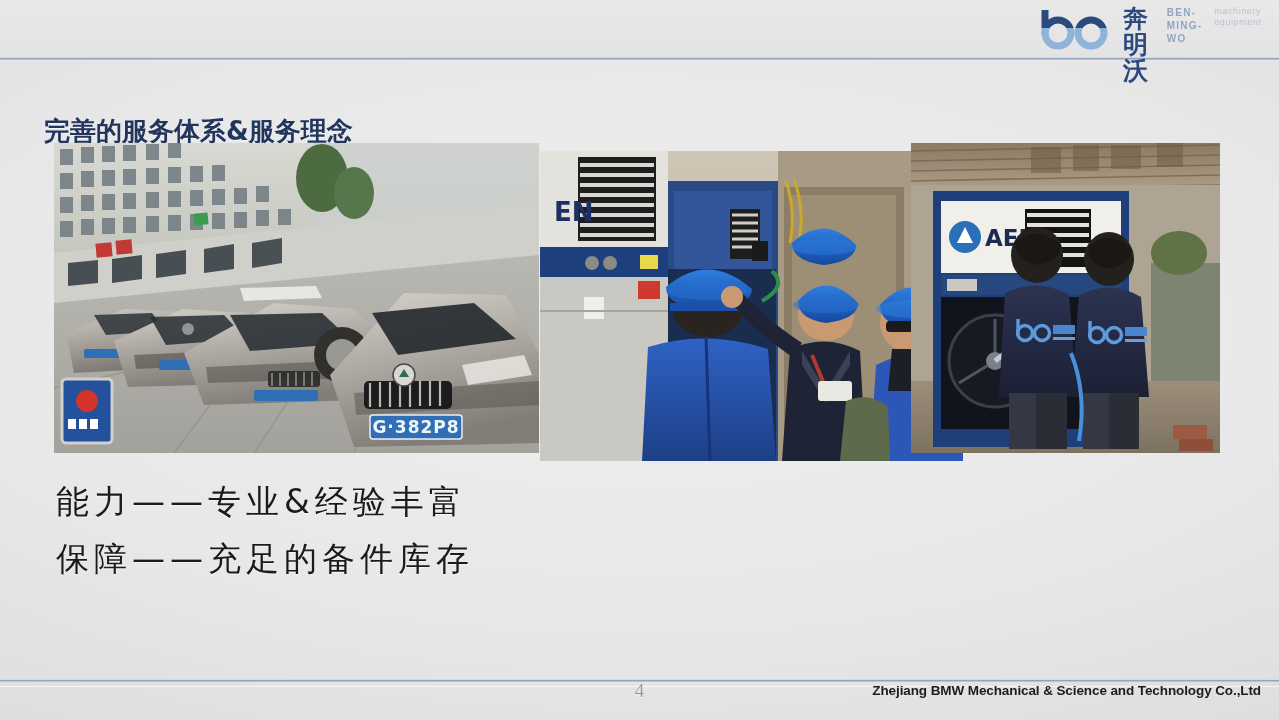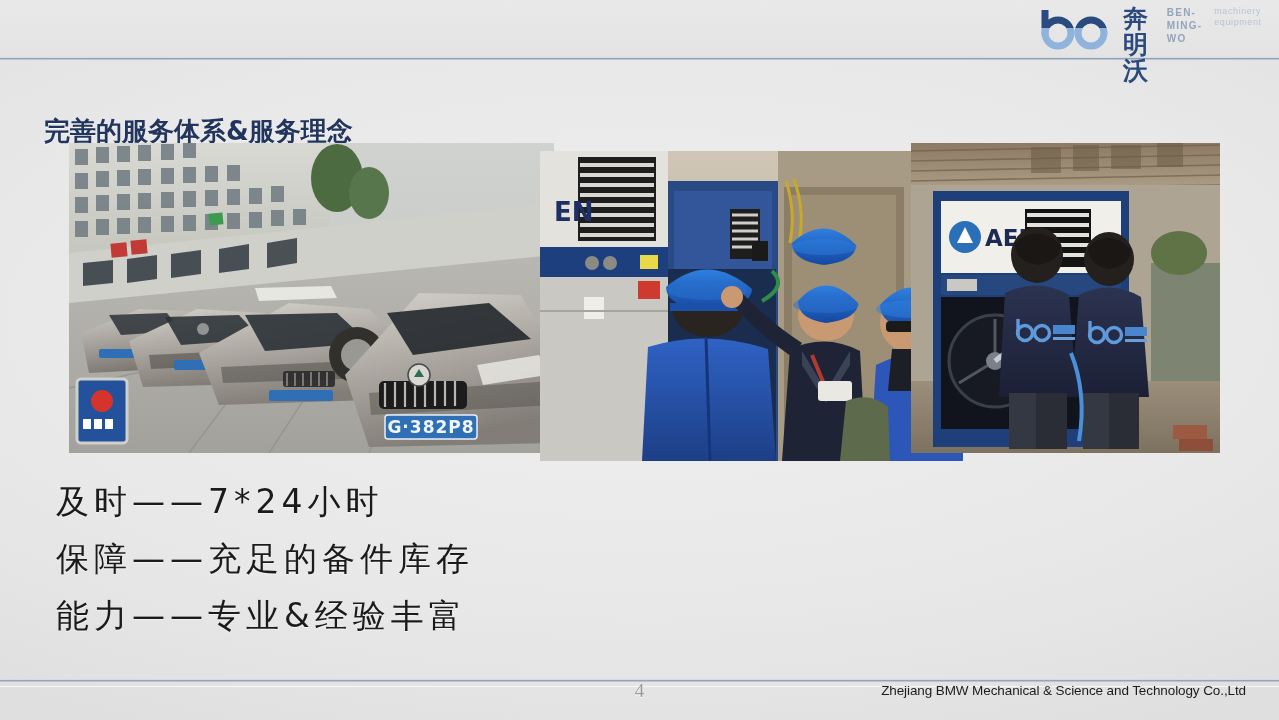--- a/index.html
+++ b/index.html
@@ -47,21 +47,21 @@
     font-size:26px;font-weight:bold;color:#22355d;
     letter-spacing:0px;
     font-family:"DejaVu Sans","Liberation Sans",sans-serif;
     text-shadow:0 1px 0 rgba(255,255,255,.55);
     margin-top:36px;
   }
 
   
   .photos{position:absolute;left:54px;top:143px;height:310px;}
   .photo{position:absolute;top:0;height:310px;overflow:hidden;background:#777;}
-  .photo.p1{left:15px;width:485px;}
+  .photo.p1{left:0;width:485px;}
   .photo.p2{left:486px;width:423px;margin-top:8px;}
   .photo.p3{left:857px;width:309px;}
   .photo svg{display:block;width:100%;height:100%;}
 
   
   .lines{position:absolute;left:56px;top:473px;}
   .line{
     font-size:33px;color:#1b1b1b;letter-spacing:5px;
     line-height:57px;white-space:nowrap;
     font-family:"DejaVu Sans","Liberation Sans",sans-serif;
@@ -76,22 +76,22 @@
   .footer-rule2{
     position:absolute;left:0;top:686px;width:1279px;height:1px;
     background:rgba(255,255,255,.75);
   }
   .page-number{
     position:absolute;left:0;top:680px;width:1279px;text-align:center;
     font-size:19px;color:#9a9a9a;font-family:"Liberation Serif","DejaVu Serif",serif;
     text-shadow:0 1px 0 #fff;
   }
   .footer-text{
-    position:absolute;right:33px;top:683px;
-    font-size:13.5px;font-weight:normal;color:#1d1d1d;letter-spacing:-0.1px;
+    position:absolute;right:18px;top:683px;
+    font-size:13.5px;font-weight:bold;color:#1d1d1d;letter-spacing:-0.1px;
   }
 </style>
 </head>
 <body>
 
 <div class="slide">
 
   <div class="header"></div>
   <div class="header-rule"></div>
 
@@ -505,23 +505,22 @@
 
         <path d="M160 210 Q176 250 168 298" stroke="#4a90d9" stroke-width="4" fill="none"></path>
 
         <rect x="262" y="282" width="34" height="14" fill="#9d5a42"></rect>
         <rect x="268" y="296" width="34" height="12" fill="#8d4f39"></rect>
       </svg>
     </div>
   </div>
 
   <div class="lines">
-    <div class="line">及时——7*24小时</div>
+    <div class="line">能力——专业&amp;经验丰富</div>
     <div class="line">保障——充足的备件库存</div>
-    <div class="line">能力——专业&amp;经验丰富</div>
   </div>
 
   <div class="footer-rule"></div>
   <div class="footer-rule2"></div>
   <div class="page-number">4</div>
   <div class="footer-text">Zhejiang BMW Mechanical &amp; Science and Technology Co.,Ltd</div>
 
 </div>
 
 </body></html>

